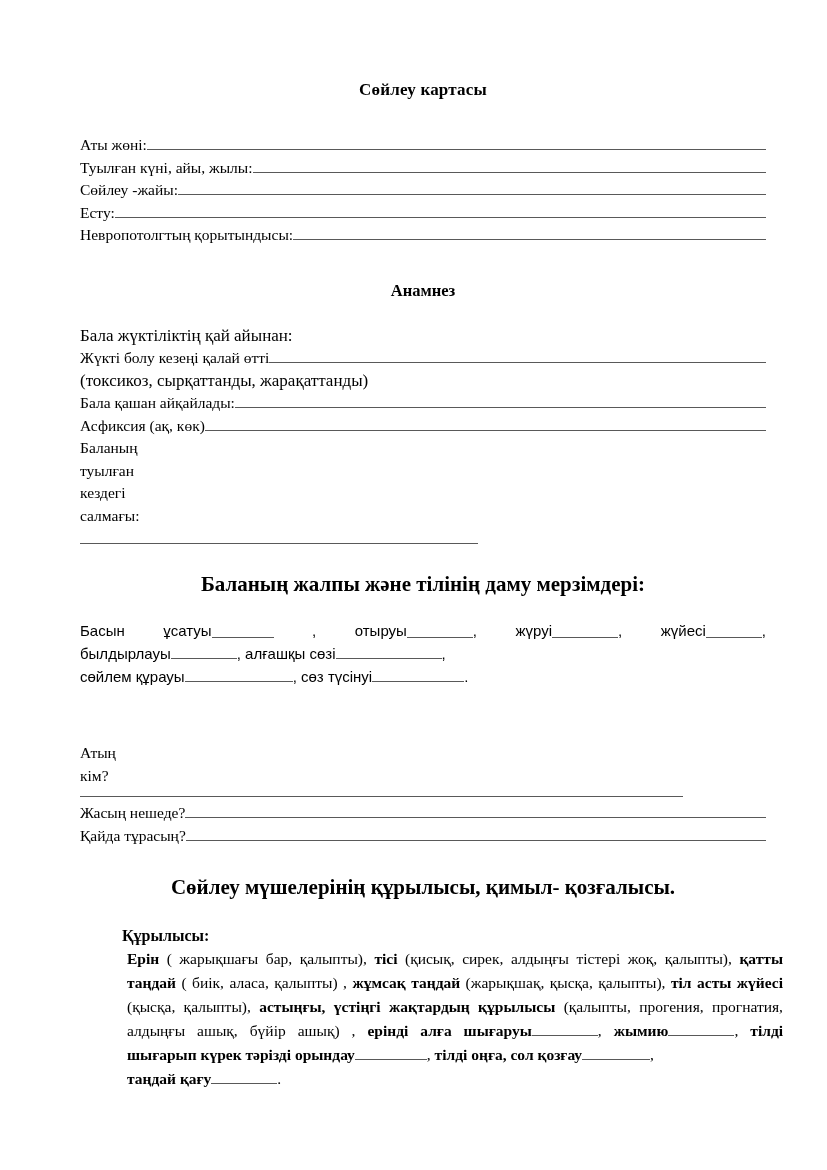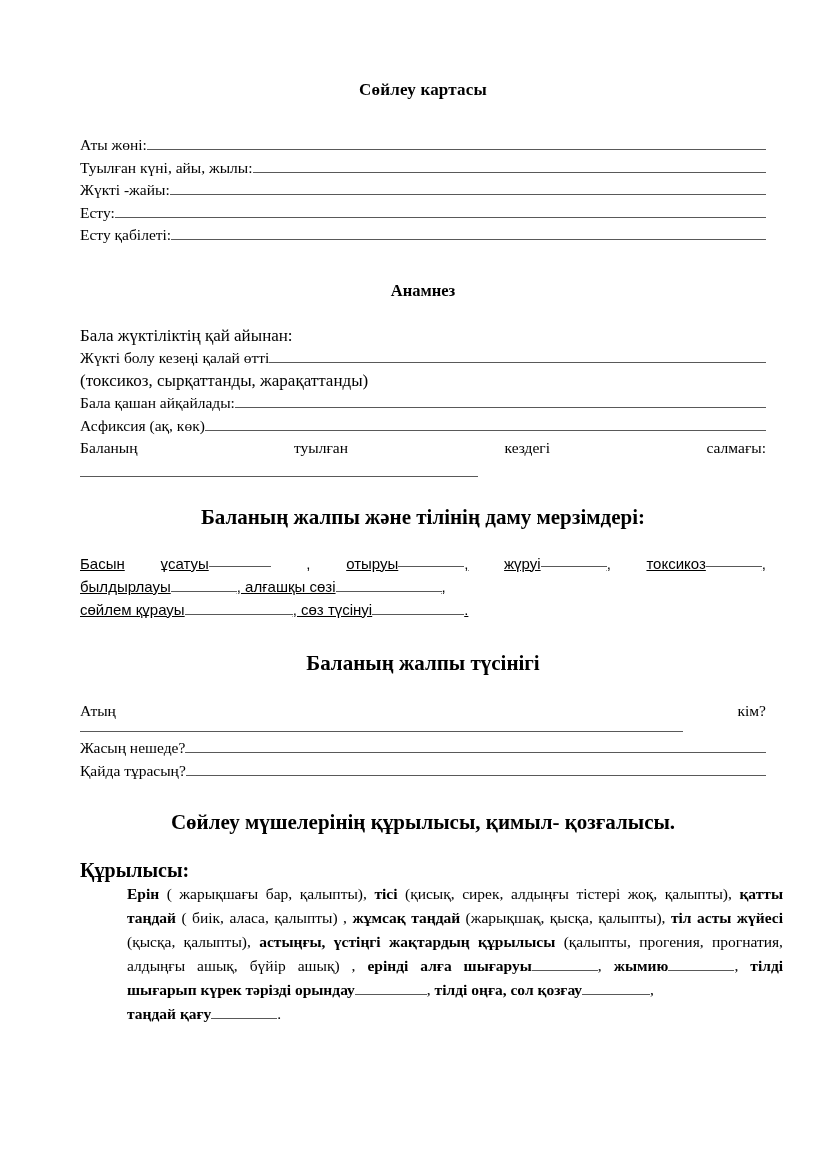--- a/index.html
+++ b/index.html
@@ -78,54 +78,55 @@
   }
 
   
   .justified-line {
     font-family: "Liberation Serif", "DejaVu Serif", serif;
     font-size: 15.5px;
     line-height: 22.5px;
     display: flex;
     justify-content: space-between;
     width: 100%;
+    flex-direction: column;
   }
   .under-stub {
     border-bottom: 1.4px solid #595959;
     height: 16px;
     width: 398px;
   }
 
   
   .sans-block {
     font-family: "Liberation Sans", "DejaVu Sans", sans-serif;
     font-size: 15px;
     line-height: 23px;
   }
   .sans-row {
     display: flex;
-    align-items: flex-start;
+    align-items: center;
     white-space: nowrap;
     width: 100%;
-    text-decoration: underline;
   }
   .sans-row .gap { flex: 1 1 auto; }
   .u {
     display: inline-block;
     border-bottom: 1.3px solid #595959;
     height: 14px;
     vertical-align: baseline;
   }
 
   
   .struct-label {
     font-family: "Liberation Serif", "DejaVu Serif", serif;
     font-weight: bold;
-    font-size: 20px;
+    font-size: 16px;
     line-height: 23px;
+    margin-left: 42px;
   }
   .struct-par {
     font-family: "Liberation Serif", "DejaVu Serif", serif;
     font-size: 15.5px;
     line-height: 24px;
     text-align: justify;
     text-justify: inter-word;
     margin-left: 47px;
     width: 656px;
   }
@@ -150,29 +151,29 @@
     <div>
       <div class="ser-line">
         <span class="lbl">Аты жөні:</span>
         <span class="fill"></span>
       </div>
       <div class="ser-line">
         <span class="lbl">Туылған күні, айы, жылы:</span>
         <span class="fill"></span>
       </div>
       <div class="ser-line">
-        <span class="lbl">Жүкті -жайы:</span>
+        <span class="lbl">Сөйлеу -жайы:</span>
         <span class="fill"></span>
       </div>
       <div class="ser-line">
         <span class="lbl">Есту:</span>
         <span class="fill"></span>
       </div>
       <div class="ser-line">
-        <span class="lbl">Есту қабілеті:</span>
+        <span class="lbl">Невропотолгтың қорытындысы:</span>
         <span class="fill"></span>
       </div>
     </div>
 
     <div class="sp34"></div>
 
     <div class="sec-heading">Анамнез</div>
 
     <div class="sp24"></div>
 
@@ -222,37 +223,36 @@
         <span>,</span>
         <span class="gap"></span>
         <span>отыруы</span>
         <span class="u" style="width:66px"></span>
         <span>,</span>
         <span class="gap"></span>
         <span>жүруі</span>
         <span class="u" style="width:66px"></span>
         <span>,</span>
         <span class="gap"></span>
-        <span>токсикоз</span>
+        <span>жүйесі</span>
         <span class="u" style="width:56px"></span>
         <span>,</span>
       </div>
 
       <div class="sans-row" style="display:block">
         <span>былдырлауы</span><span class="u" style="width:66px"></span><span>, алғашқы сөзі</span><span class="u" style="width:106px"></span><span>,</span>
       </div>
 
       <div class="sans-row" style="display:block">
         <span>сөйлем құрауы</span><span class="u" style="width:108px"></span><span>, сөз түсінуі</span><span class="u" style="width:92px"></span><span>.</span>
       </div>
     </div>
 
     <div class="sp30"></div>
 
-    <div class="sec-heading small">Баланың жалпы түсінігі</div>
 
     <div class="sp24"></div>
 
     <div>
       <div class="justified-line">
         <span>Атың</span>
         <span>кім?</span>
       </div>
       <div style="height:8px"></div>
       <div style="width:603px;border-bottom:1.4px solid #595959;height:1px"></div>

